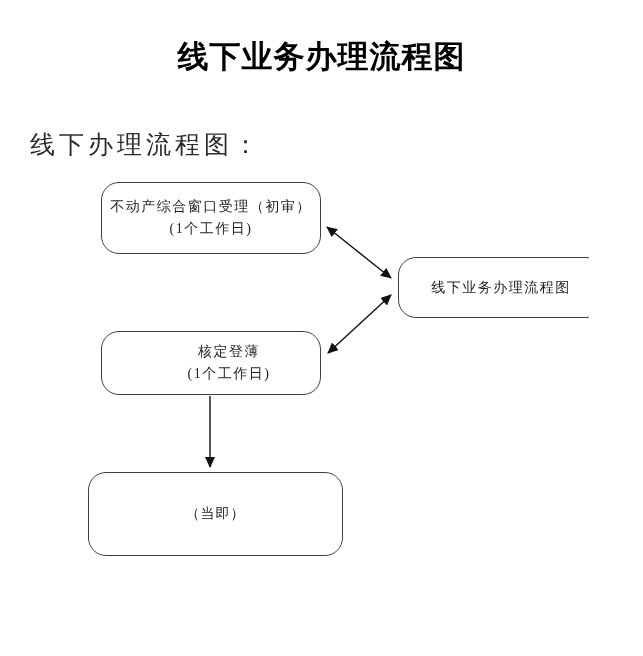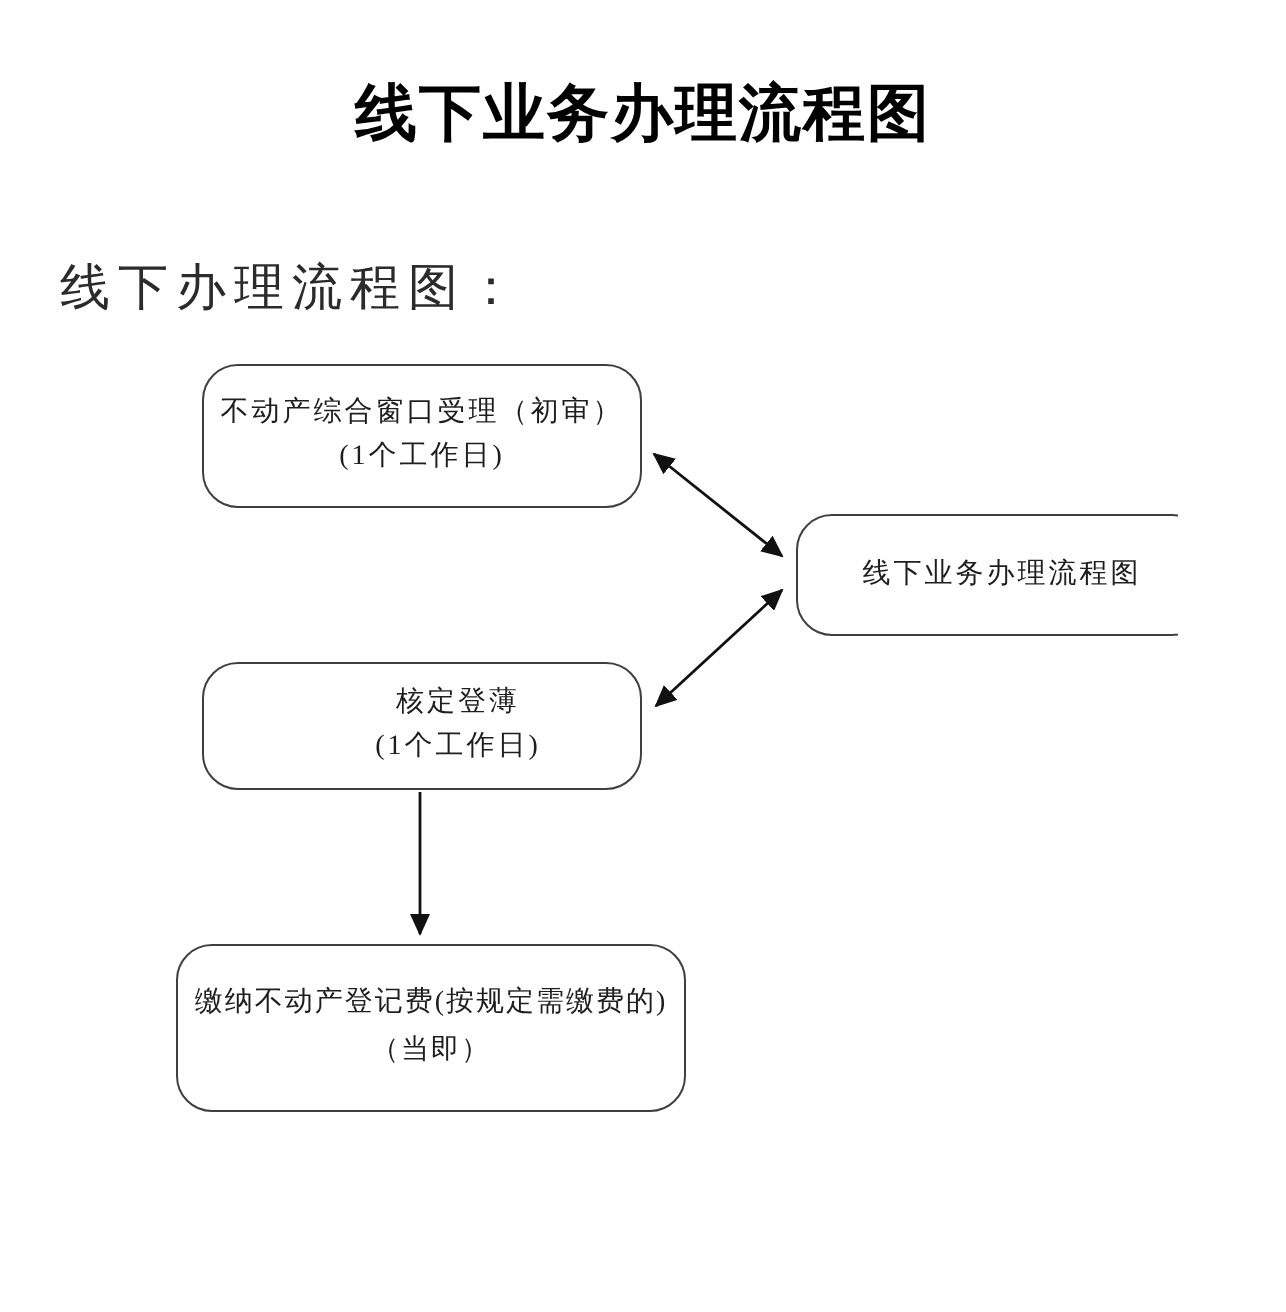--- a/index.html
+++ b/index.html
@@ -97,17 +97,16 @@
   <div class="node node-reject">
     <div class="line">线下业务办理流程图</div>
   </div>
 
   <div class="node node-verify">
     <div class="line">核定登薄</div>
     <div class="line">(1个工作日)</div>
   </div>
 
   <div class="node node-issue">
-    <div class="line">缴纳不动产登记费(按规定需缴费的)</div>
     <div class="line">（当即）</div>
   </div>
 
 </div>
 
 </body></html>

